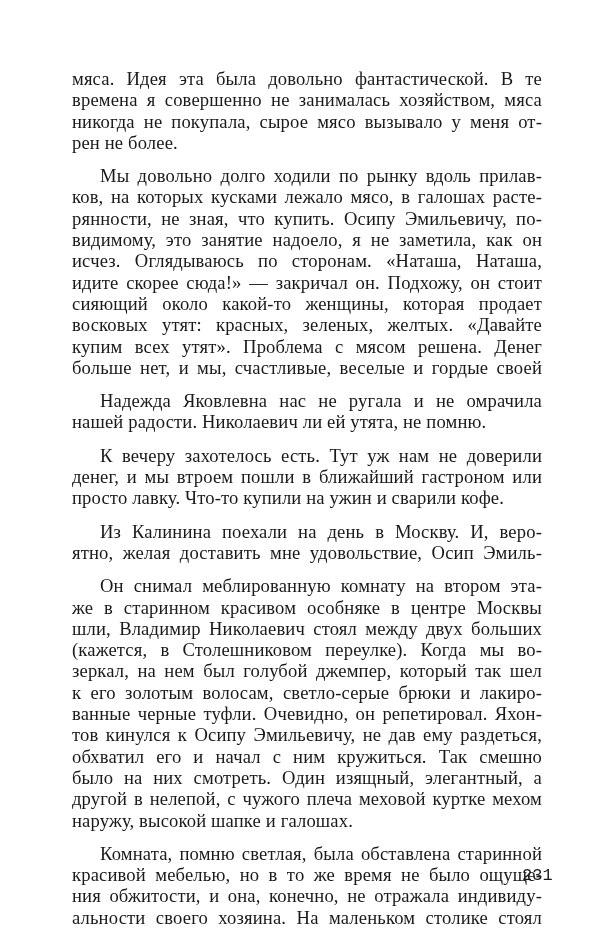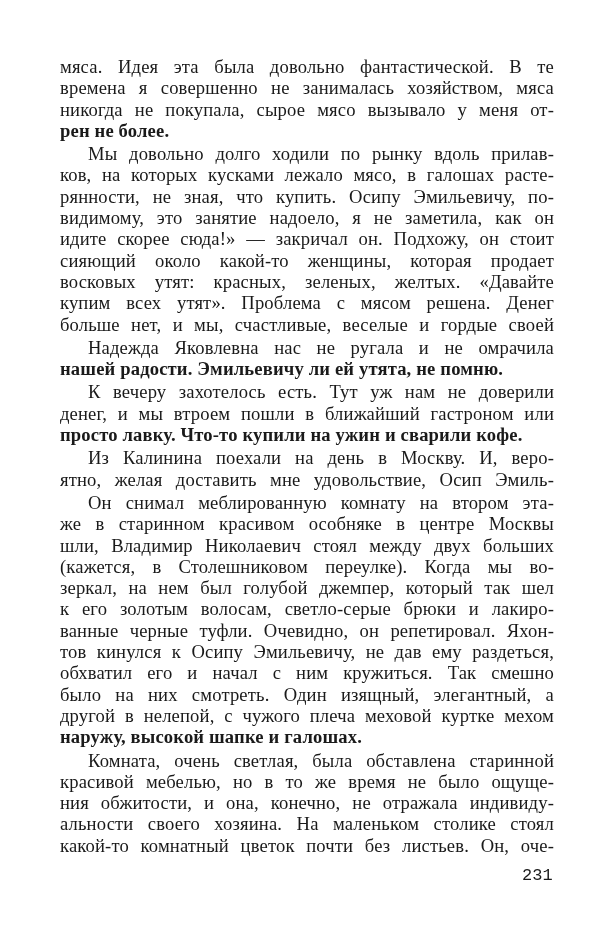--- a/index.html
+++ b/index.html
@@ -4,23 +4,23 @@
 <style>
   html, body { margin: 0; padding: 0; background: #ffffff; }
   body { width: 600px; height: 931px; position: relative; overflow: hidden; }
   .page {
     position: absolute; left: 60px; top: 56px; width: 494px;
     font-family: "Liberation Serif", "DejaVu Serif", serif;
     font-size: 18.6px; line-height: 21.3px; color: #1a1a1a;
     letter-spacing: 0.15px;
   }
   .line { display: block; white-space: nowrap; text-align: justify; text-align-last: justify; height: 21.3px; overflow: visible; }
-  .line.last { text-align-last: left; font-weight: bold; }
+  .line.last { text-align-last: left; }
   .line.indent { padding-left: 28px; }
-  .para { margin: 0; }
+  .para { margin: 12px; }
   .para + .para { margin-top: 2px; }
   .page-number {
     position: absolute; left: 522px; top: 866px;
     font-family: Liberation Mono, monospace;
     font-size: 17px; color: #1a1a1a;
   }
 </style>
 </head>
 <body>
 
@@ -29,29 +29,30 @@
     <span class="line">мяса.  Идея эта была довольно фантастической. В те</span>
     <span class="line">времена я совершенно не занималась хозяйством, мяса</span>
     <span class="line">никогда не покупала, сырое мясо вызывало у меня от-</span>
     <span class="line last">рен не более.</span>
   </div>
   <div class="para">
     <span class="line indent">Мы довольно долго ходили по рынку вдоль прилав-</span>
     <span class="line">ков, на которых кусками лежало мясо, в галошах расте-</span>
     <span class="line">рянности, не зная, что купить. Осипу Эмильевичу, по-</span>
     <span class="line">видимому, это занятие надоело, я не заметила, как он</span>
+    <span class="line">исчез.  Оглядываюсь по сторонам.  «Наташа, Наташа,</span>
     <span class="line">идите скорее сюда!» — закричал он. Подхожу, он стоит</span>
     <span class="line">сияющий около какой-то женщины,  которая продает</span>
     <span class="line">восковых утят: красных, зеленых, желтых.  «Давайте</span>
     <span class="line">купим всех утят». Проблема с мясом  решена.  Денег</span>
     <span class="line">больше нет, и мы, счастливые, веселые и гордые своей</span>
   </div>
   <div class="para">
     <span class="line indent">Надежда Яковлевна нас не ругала и не  омрачила</span>
-    <span class="line last">нашей радости. Эмильевичу ли ей утята, не помню.</span>
+    <span class="line last">нашей радости. Николаевич ли ей утята, не помню.</span>
   </div>
   <div class="para">
     <span class="line indent">К вечеру захотелось есть. Тут уж нам не доверили</span>
     <span class="line">денег, и мы втроем пошли в ближайший гастроном или</span>
     <span class="line last">просто лавку. Что-то купили на ужин и сварили кофе.</span>
   </div>
   <div class="para">
     <span class="line indent">Из Калинина поехали на день в Москву. И, веро-</span>
     <span class="line">ятно, желая доставить мне удовольствие, Осип Эмиль-</span>
   </div>
@@ -63,21 +64,21 @@
     <span class="line">зеркал, на нем был голубой джемпер, который так шел</span>
     <span class="line">к его золотым волосам, светло-серые брюки и лакиро-</span>
     <span class="line">ванные черные туфли. Очевидно, он репетировал. Яхон-</span>
     <span class="line">тов кинулся к Осипу Эмильевичу, не дав ему раздеться,</span>
     <span class="line">обхватил его и начал  с ним кружиться. Так смешно</span>
     <span class="line">было на них смотреть. Один изящный, элегантный, а</span>
     <span class="line">другой в нелепой, с чужого плеча меховой куртке мехом</span>
     <span class="line last">наружу, высокой шапке и галошах.</span>
   </div>
   <div class="para">
-    <span class="line indent">Комната, очень светлая, была обставлена старинной</span>
+    <span class="line indent">Комната, помню светлая, была обставлена старинной</span>
     <span class="line">красивой мебелью, но в то же время не было ощуще-</span>
     <span class="line">ния обжитости, и она, конечно, не отражала индивиду-</span>
     <span class="line">альности своего хозяина. На маленьком столике стоял</span>
     <span class="line">какой-то комнатный цветок почти без листьев. Он, оче-</span>
 
   </div>
 </div>
 
 <div class="page-number">231</div>
 

